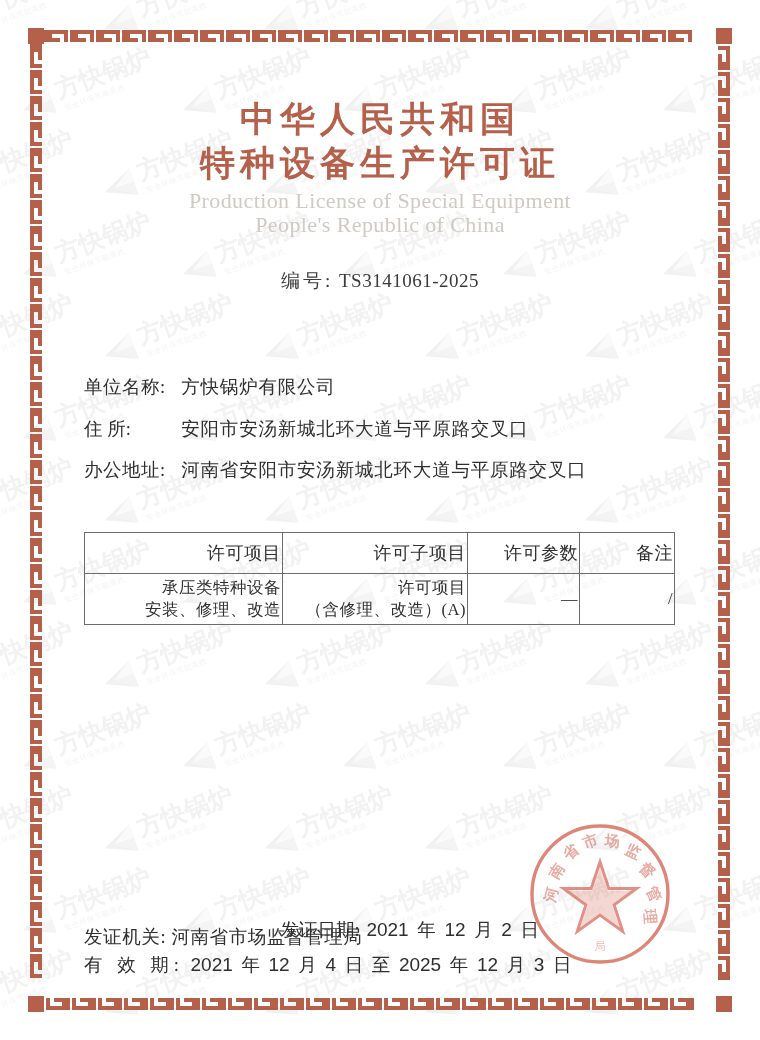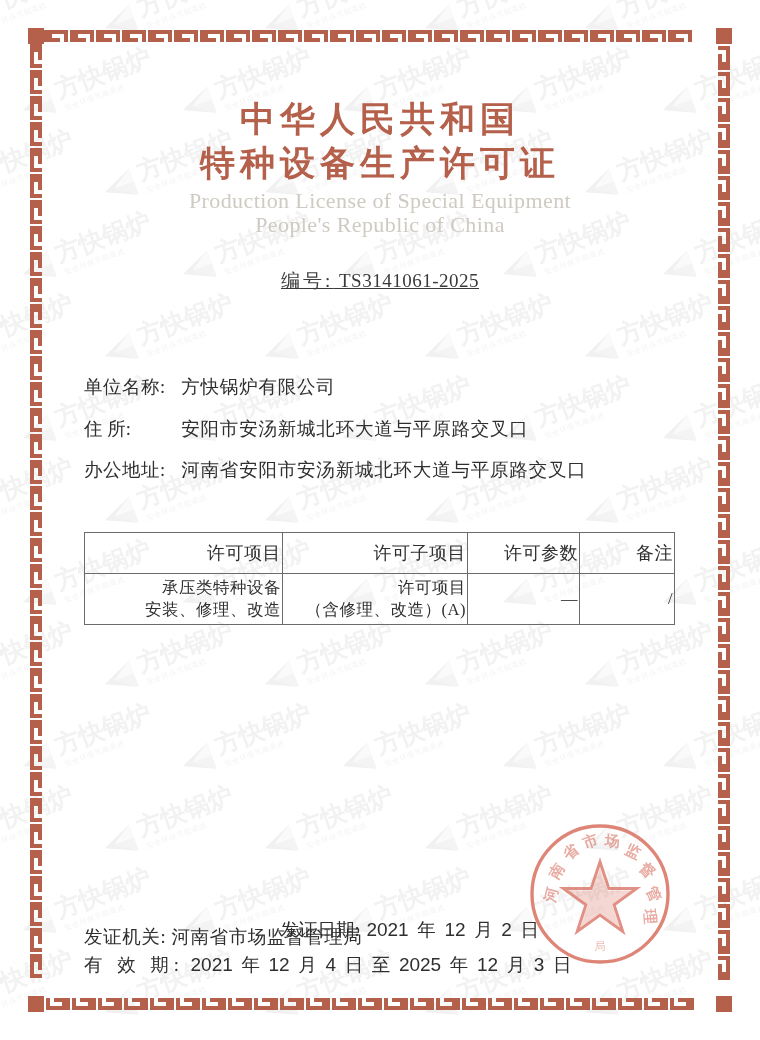--- a/index.html
+++ b/index.html
@@ -100,21 +100,20 @@
 
   #cert-number {
     position: absolute;
     left: 0; top: 268px;
     width: 760px;
     text-align: center;
     padding-right: 0px;
     font-size: 19px;
     color: #3a3a3a;
     letter-spacing: 1px;
-    text-decoration: underline;
   }
   #cert-number .num-label { letter-spacing: 3px; }
   #cert-number .num-value {
     font-family: "Liberation Serif", serif;
     letter-spacing: 0.5px;
   }
 
   .info-row {
     position: absolute;
     left: 84px;

